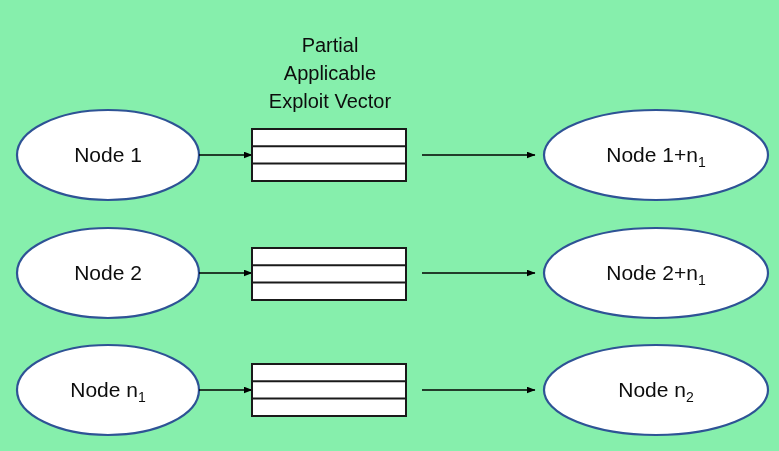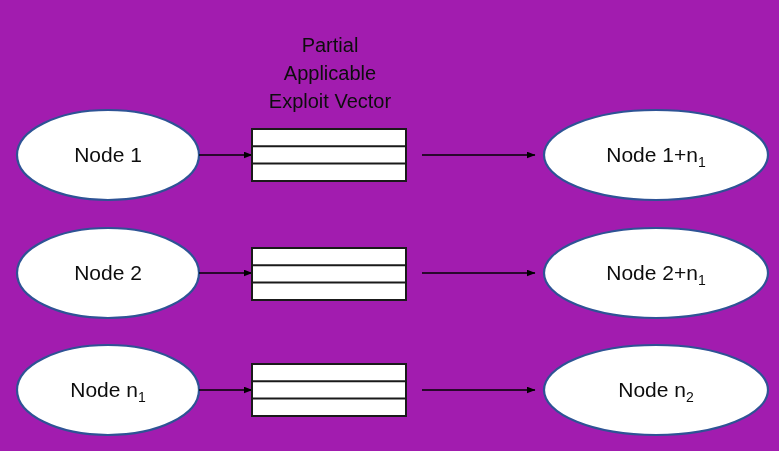--- a/index.html
+++ b/index.html
@@ -7,21 +7,21 @@
     padding: 0;
     background: #ffffff;
   }
   body {
     font-family: "Liberation Sans", sans-serif;
   }
   #canvas {
     position: relative;
     width: 779px;
     height: 451px;
-    background: #a21caf;
+    background: #86efac;
     overflow: hidden;
   }
   svg.diagram {
     position: absolute;
     left: 0;
     top: 0;
     width: 779px;
     height: 451px;
     display: block;
   }

